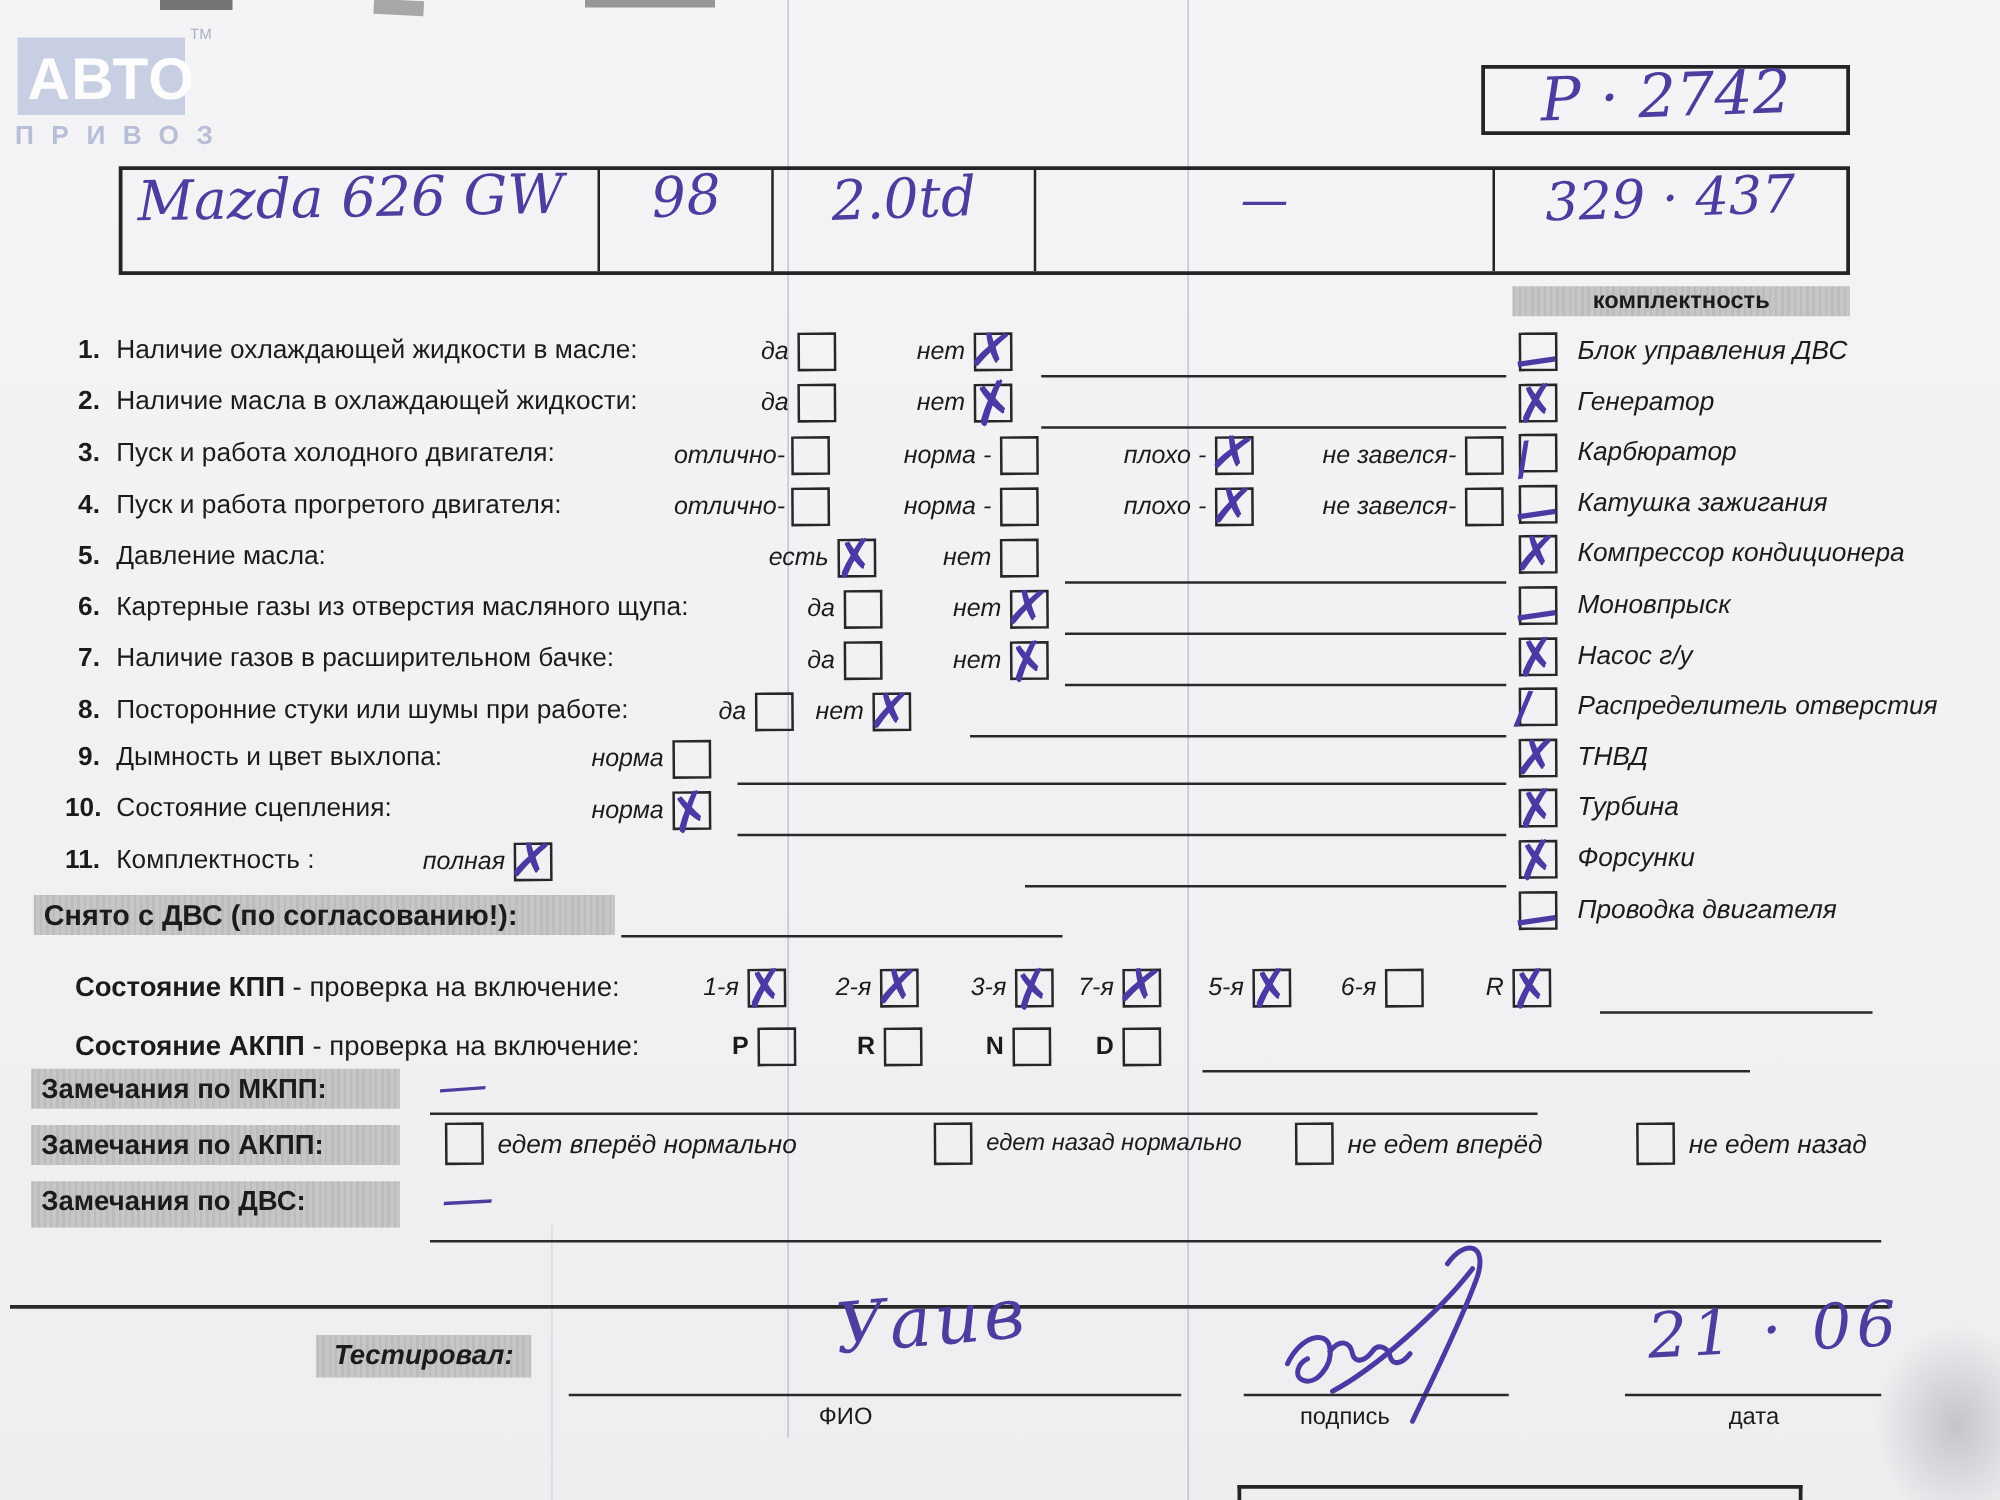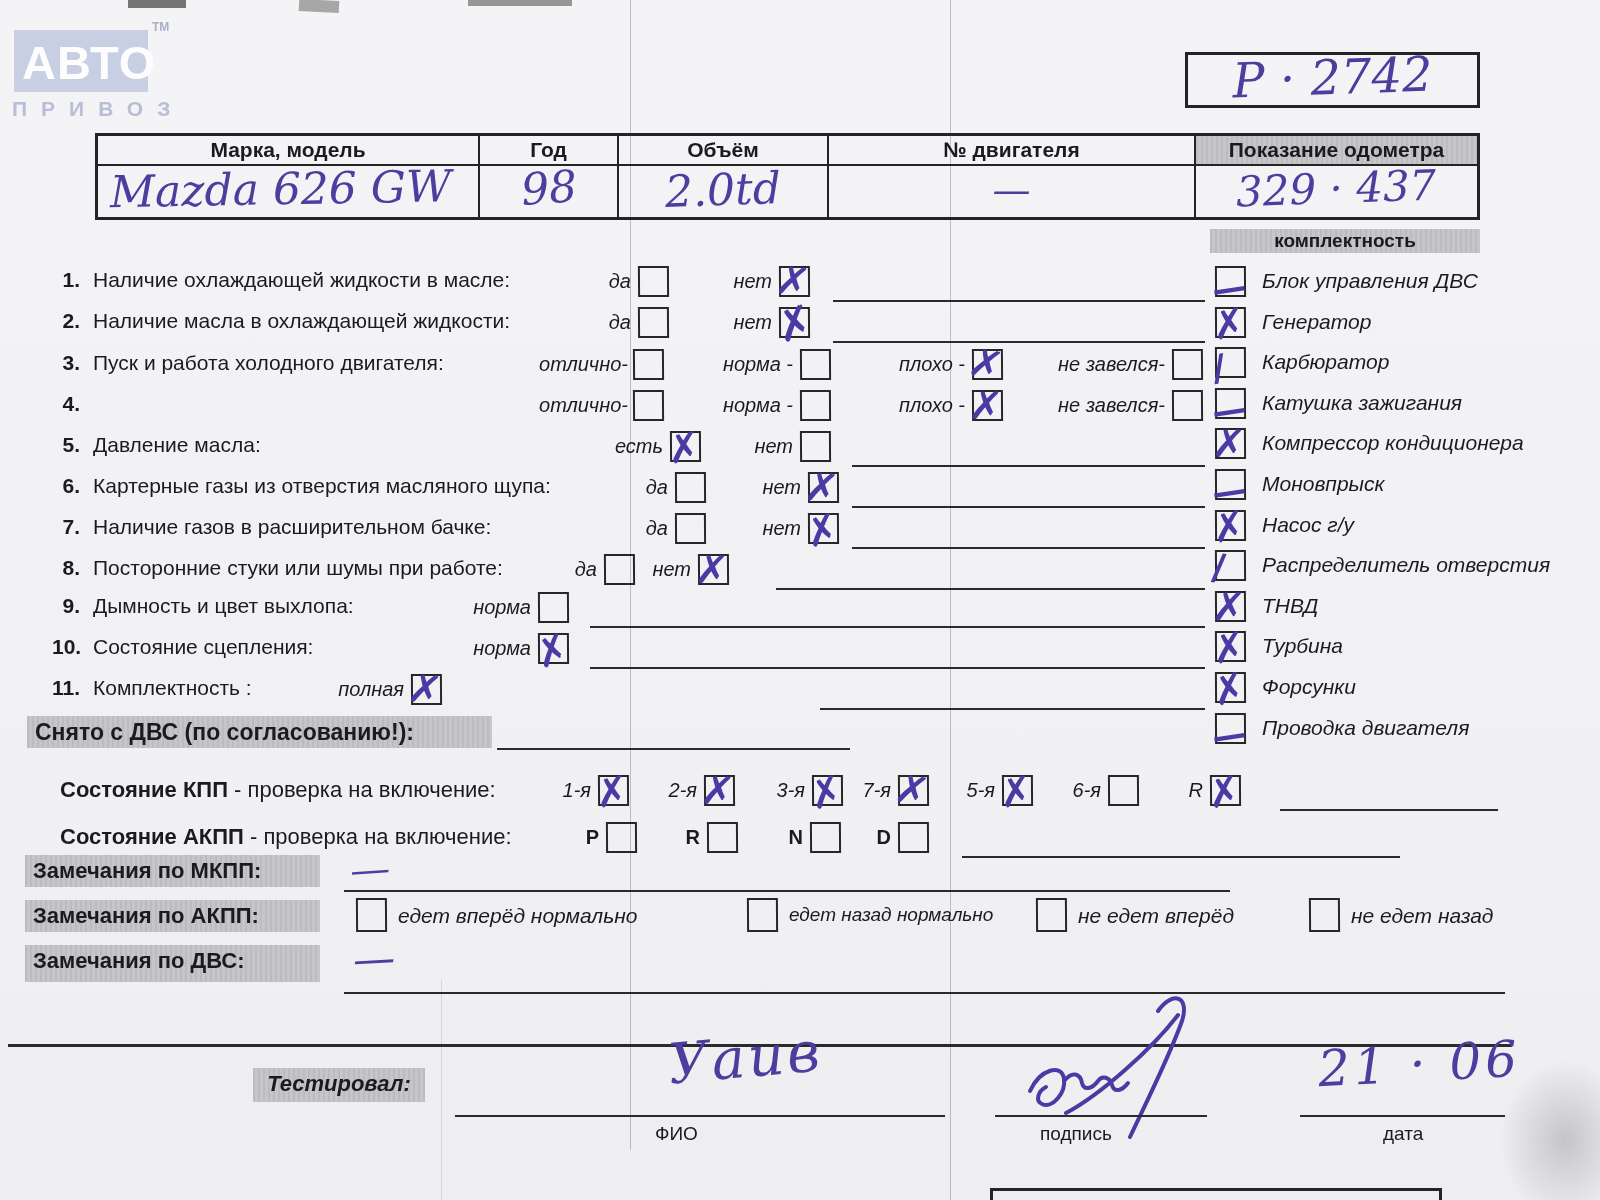--- a/index.html
+++ b/index.html
@@ -8,21 +8,21 @@
         font-family:"Liberation Sans",sans-serif;color:#1b1b1d;}
   .abs{position:absolute;}
   
   .fold{position:absolute;width:1px;background:rgba(90,90,105,.35);}
   .smudge{position:absolute;background:#4a4a4a;}
   .corner-sm{position:absolute;border-radius:50%;
         background:radial-gradient(closest-side,rgba(120,120,125,.35),rgba(120,120,125,0));}
   
   .logo-sq{position:absolute;background:#c9cfe3;}
   .logo-brand{position:absolute;color:#fdfdfe;font-weight:bold;font-size:47px;letter-spacing:1px;}
-  .logo-tm{position:absolute;color:#a9b0c6;font-size:12px;font-weight:bold;text-align:center;}
+  .logo-tm{position:absolute;color:#a9b0c6;font-size:12px;font-weight:normal;text-align:center;}
   .logo-sub{position:absolute;color:#b7bed6;font-size:21px;font-weight:bold;letter-spacing:14px;}
   
   .title{position:absolute;font-size:31px;font-weight:bold;letter-spacing:.5px;white-space:nowrap;}
   
   .hw{font-family:"DejaVu Serif",serif;font-style:italic;color:#4e3c9f;white-space:nowrap;}
   
   .frame{position:absolute;border:3px solid #242426;box-sizing:border-box;}
   .cell-line{border-right:2px solid #242426;}
   .thead{font-weight:bold;font-size:21px;text-align:center;}
   .box{position:absolute;width:31px;height:31px;border:2px solid #27272a;box-sizing:border-box;
@@ -64,27 +64,20 @@
     <div class="logo-tm" style="left:152px;top:20px">TM</div>
     <div class="logo-sub" style="left:12px;top:97px">ПРИВОЗ</div>
   </div>
 
 
   <div class="frame" style="left:1185px;top:52px;width:295px;height:56px">
     <div class="hw" style="position:absolute;left:0;width:100%;top:-6px;text-align:center;font-size:48px;transform:rotate(-2deg)">Р · 2742</div>
   </div>
 
   <div class="frame" style="left:95px;top:133px;width:1385px;height:87px;display:flex;flex-direction:column">
-    <div style="display:flex;height:28px;border-bottom:2px solid #242426">
-      <div class="thead cell-line" style="width:380px;line-height:27px">Марка, модель</div>
-      <div class="thead cell-line" style="width:137px;line-height:27px">Год</div>
-      <div class="thead cell-line" style="width:208px;line-height:27px">Объём</div>
-      <div class="thead cell-line" style="width:365px;line-height:27px">№ двигателя</div>
-      <div class="thead gray" style="flex:1;line-height:27px">Показание одометра</div>
-    </div>
     <div style="display:flex;flex:1">
       <div class="cell-line" style="width:380px">
         <span class="hw" style="display:block;font-size:44px;margin:-3px 0 0 12px;transform:rotate(-1deg)">Mazda 626 GW</span>
         </div>
       <div class="cell-line" style="width:137px;text-align:center">
         <span class="hw" style="display:inline-block;font-size:44px;margin-top:-4px;transform:rotate(-4deg)">98</span></div>
       <div class="cell-line" style="width:208px;text-align:center">
         <span class="hw" style="display:inline-block;font-size:44px;margin-top:-2px;transform:rotate(-2deg)">2.0td</span></div>
       <div class="cell-line" style="width:365px;text-align:center">
         <span class="hw" style="display:inline-block;font-size:38px;margin-top:2px">—</span></div>
@@ -211,20 +204,21 @@
     <span class="box" style="left:972px">
         <i class="mk" style="transform:rotate(14deg)">✗</i>
       </span>
     <span class="opt" style="left:1165px">не завелся-</span>
     <span class="box" style="left:1172px">
         <i class="mk"></i>
       </span>
   </div>
   <div class="crow" style="top:390px">
     <span class="num">4.</span>
+    <span class="lbl">Пуск и работа прогретого двигателя:</span>
     <span class="opt" style="left:628px">отлично-</span>
     <span class="box" style="left:633px">
         <i class="mk"></i>
       </span>
     <span class="opt" style="left:793px">норма -</span>
     <span class="box" style="left:800px">
         <i class="mk"></i>
       </span>
     <span class="opt" style="left:965px">плохо -</span>
     <span class="box" style="left:972px">

